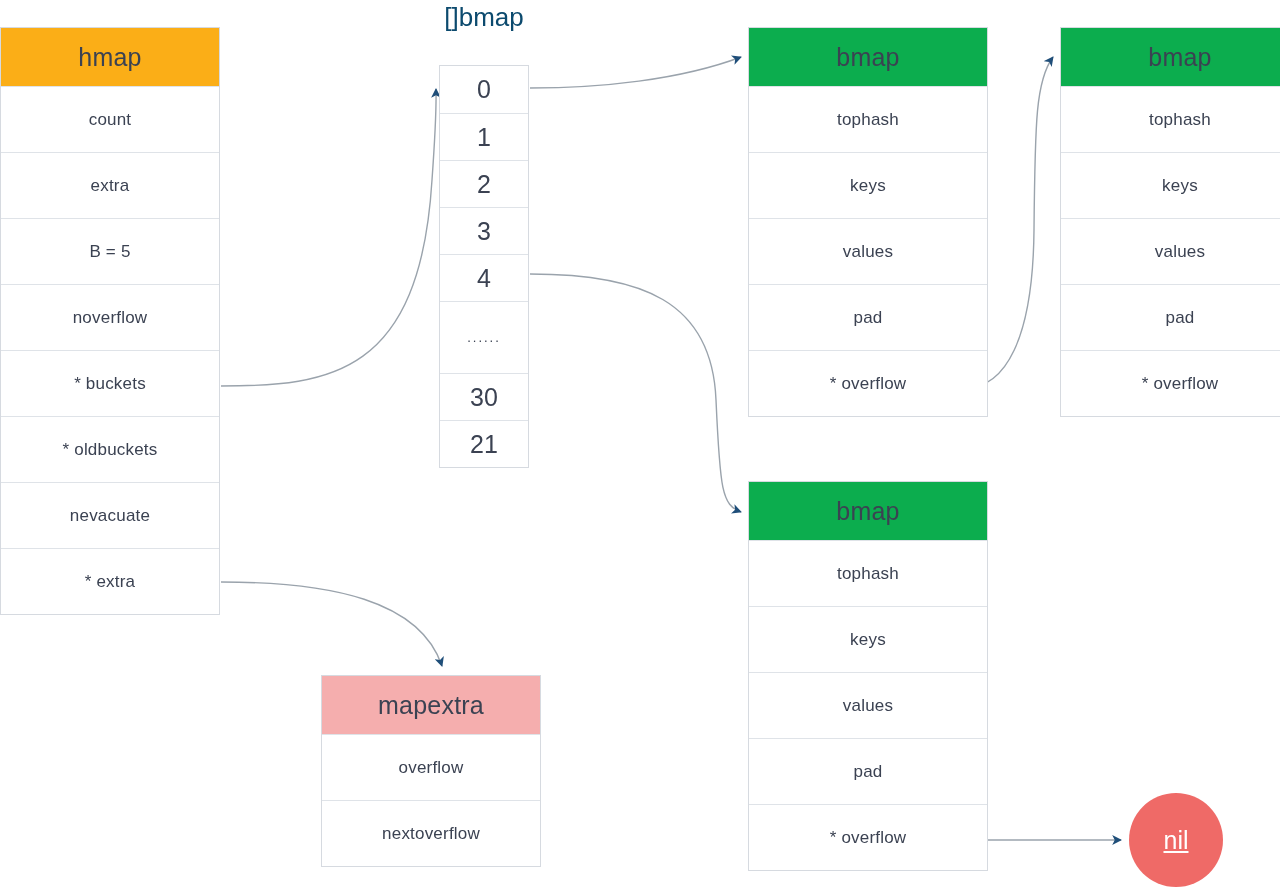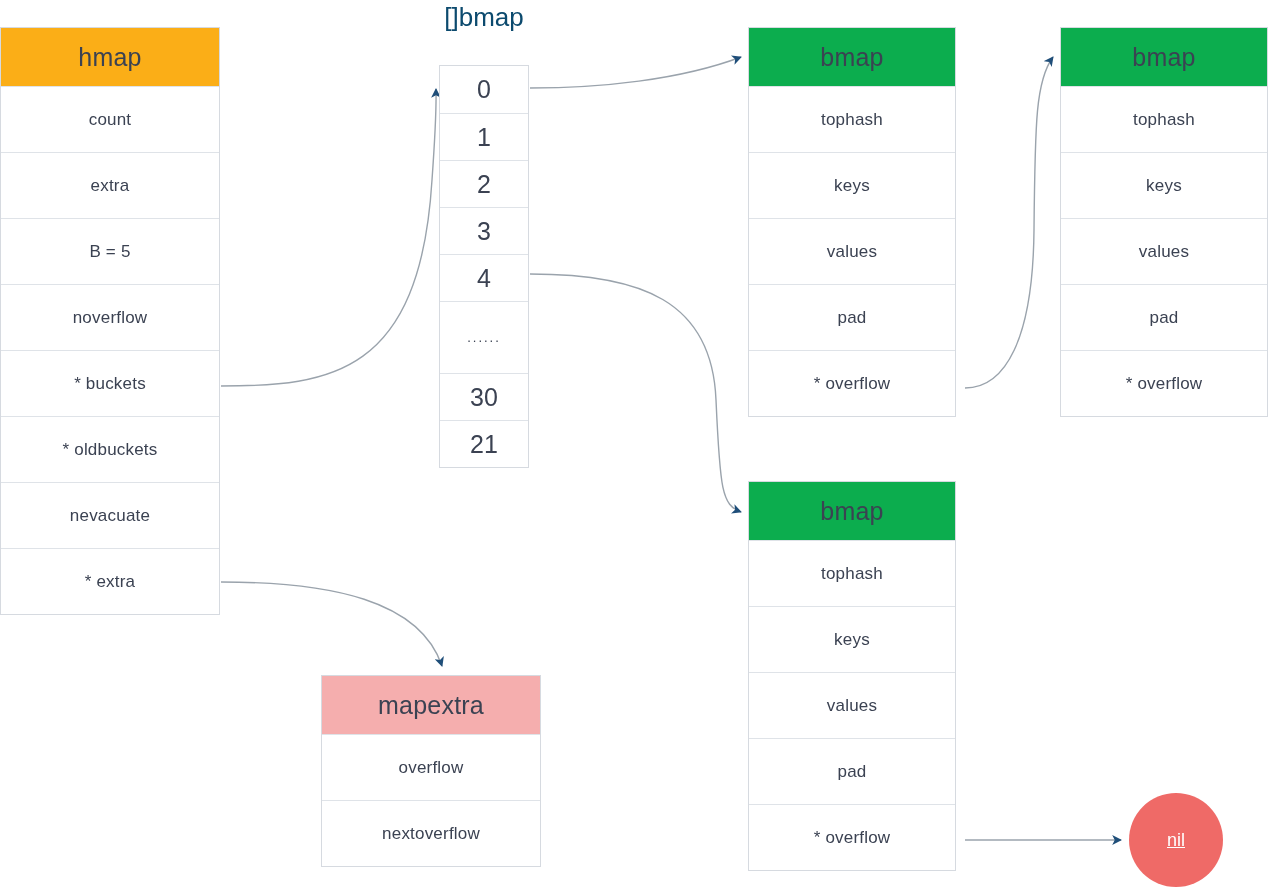--- a/index.html
+++ b/index.html
@@ -65,21 +65,21 @@
     text-align: center;
     font-size: 26px;
     color: #0c4a6e;
     z-index: 3;
   }
   #bmap-array { left: 439px; top: 65px; width: 90px; }
   #bmap-array .row { height: 47px; font-size: 25px; }
   #bmap-array .row.ellipsis { height: 72px; font-size: 13px; letter-spacing: 2px; color:#3b4252; }
 
   
-  .bmap { width: 208px; }
+  .bmap { width: 240px; }
   .bmap .row { height: 66px; }
   .bmap .row.head { height: 58px; }
 
   #bmap-1 { left: 748px; top: 27px; }
   #bmap-2 { left: 1060px; top: 27px; }
   #bmap-3 { left: 748px; top: 481px; }
 
   
   #mapextra { left: 321px; top: 675px; width: 220px; }
   #mapextra .row { height: 66px; }
@@ -91,21 +91,21 @@
     left: 1129px;
     top: 793px;
     width: 94px;
     height: 94px;
     border-radius: 50%;
     background: #ef6a67;
     color: #ffffff;
     display: flex;
     align-items: center;
     justify-content: center;
-    font-size: 18px;
+    font-size: 25px;
     z-index: 2;
     text-decoration: underline;
   }
 
   
   #connectors {
     position: absolute;
     left: 0; top: 0;
     width: 1280px;
     height: 887px;

